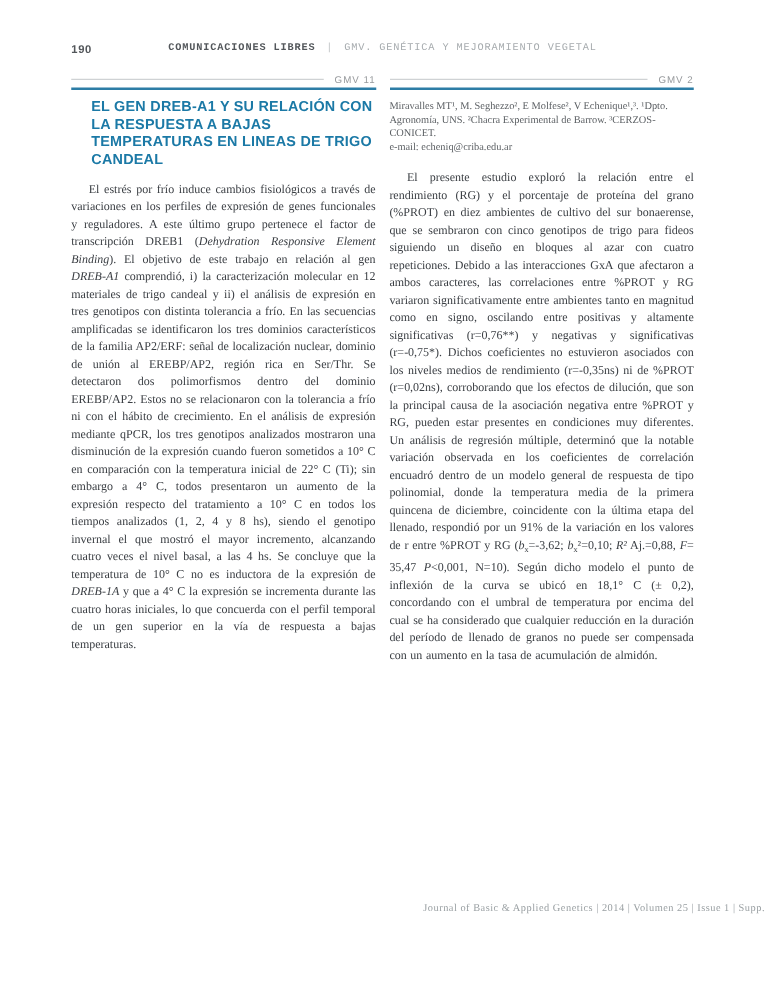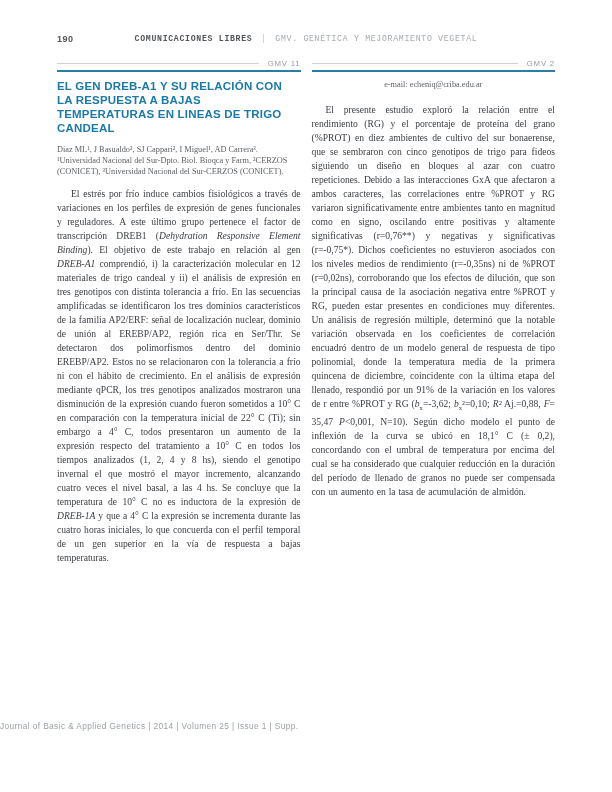--- a/index.html
+++ b/index.html
@@ -63,57 +63,56 @@
     color: #96999c;
     letter-spacing: 0.8px;
     white-space: nowrap;
   }
   .accent-rule {
     border: none;
     border-top: 2px solid #2c7da6;
     margin: 2px 0 7px 0;
   }
   .abstract-title {
-    margin: 0 0 9px 0;
+    margin: 0 0 9px 16px;
     font-family: "Liberation Sans", sans-serif;
     font-size: 11.5px;
     font-weight: bold;
     line-height: 14px;
     color: #1b79a6;
     letter-spacing: 0.2px;
   }
   .authors {
     font-size: 8.3px;
     line-height: 11px;
     color: #5b5f63;
     text-align: left;
   }
   .email {
     font-size: 8.3px;
     line-height: 11px;
     color: #5b5f63;
     margin-bottom: 13px;
-    text-align: center;
   }
   .abstract-body {
     font-size: 9.6px;
     line-height: 14px;
     color: #3a3e43;
     text-align: justify;
     text-indent: 14px;
     word-spacing: 0.5px;
   }
   .seg-i { font-style: italic; }
   .seg-sub { vertical-align: sub; font-size: 0.68em; }
   
   .footer {
     position: absolute;
     bottom: 33px; left: 0; right: 0;
-    text-align: left;
-    font-family: Liberation Sans, sans-serif;
+    text-align: right;
+    font-family: Liberation Serif, serif;
     font-size: 8.3px;
     letter-spacing: 0.4px;
     color: #9aa0a3;
   }
 </style>
 </head>
 <body>
 
 <div class="page">
 
@@ -128,30 +127,30 @@
 
   <div class="columns">
 
     <div class="col">
       <div class="code-row">
         <div class="code-line"></div>
         <span class="code-label">GMV 11</span>
       </div>
       <hr class="accent-rule">
       <h2 class="abstract-title">EL GEN DREB-A1 Y SU RELACIÓN CON LA RESPUESTA A BAJAS TEMPERATURAS EN LINEAS DE TRIGO CANDEAL</h2>
-      <div class="authors">Diaz ML¹, J Basualdo², SJ Cappari², I Miguel¹, AD Carrera³. ¹Universidad Nacional del Sur-Dpto. Biol. Bioqca y Farm, ²CERZOS (CONICET), ³Universidad Nacional del Sur-CERZOS (CONICET).</div>
       <p class="abstract-body"><span>El estrés por frío induce cambios fisiológicos a través de variaciones en los perfiles de expresión de genes funcionales y reguladores. A este último grupo pertenece el factor de transcripción DREB1 (</span><span class="seg-i">Dehydration Responsive Element Binding</span><span>). El objetivo de este trabajo en relación al gen </span><span class="seg-i">DREB-A1</span><span> comprendió, i) la caracterización molecular en 12 materiales de trigo candeal y ii) el análisis de expresión en tres genotipos con distinta tolerancia a frío. En las secuencias amplificadas se identificaron los tres dominios característicos de la familia AP2/ERF: señal de localización nuclear, dominio de unión al EREBP/AP2, región rica en Ser/Thr. Se detectaron dos polimorfismos dentro del dominio EREBP/AP2. Estos no se relacionaron con la tolerancia a frío ni con el hábito de crecimiento. En el análisis de expresión mediante qPCR, los tres genotipos analizados mostraron una disminución de la expresión cuando fueron sometidos a 10° C en comparación con la temperatura inicial de 22° C (Ti); sin embargo a 4° C, todos presentaron un aumento de la expresión respecto del tratamiento a 10° C en todos los tiempos analizados (1, 2, 4 y 8 hs), siendo el genotipo invernal el que mostró el mayor incremento, alcanzando cuatro veces el nivel basal, a las 4 hs. Se concluye que la temperatura de 10° C no es inductora de la expresión de </span><span class="seg-i">DREB-1A</span><span> y que a 4° C la expresión se incrementa durante las cuatro horas iniciales, lo que concuerda con el perfil temporal de un gen superior en la vía de respuesta a bajas temperaturas.</span></p>
     </div>
 
     <div class="col">
       <div class="code-row">
         <div class="code-line"></div>
         <span class="code-label">GMV 2</span>
       </div>
       <hr class="accent-rule">
+      <div class="authors">Miravalles MT¹, M. Seghezzo², E Molfese², V Echenique¹,³. ¹Dpto. Agronomía, UNS. ²Chacra Experimental de Barrow. ³CERZOS-CONICET.</div>
       <div class="email">e-mail: echeniq@criba.edu.ar</div>
       <p class="abstract-body"><span>El presente estudio exploró la relación entre el rendimiento (RG) y el porcentaje de proteína del grano (%PROT) en diez ambientes de cultivo del sur bonaerense, que se sembraron con cinco genotipos de trigo para fideos siguiendo un diseño en bloques al azar con cuatro repeticiones. Debido a las interacciones GxA que afectaron a ambos caracteres, las correlaciones entre %PROT y RG variaron significativamente entre ambientes tanto en magnitud como en signo, oscilando entre positivas y altamente significativas (r=0,76**) y negativas y significativas (r=-0,75*). Dichos coeficientes no estuvieron asociados con los niveles medios de rendimiento (r=-0,35ns) ni de %PROT (r=0,02ns), corroborando que los efectos de dilución, que son la principal causa de la asociación negativa entre %PROT y RG, pueden estar presentes en condiciones muy diferentes. Un análisis de regresión múltiple, determinó que la notable variación observada en los coeficientes de correlación encuadró dentro de un modelo general de respuesta de tipo polinomial, donde la temperatura media de la primera quincena de diciembre, coincidente con la última etapa del llenado, respondió por un 91% de la variación en los valores de r entre %PROT y RG (</span><span class="seg-i">b</span><span class="seg-sub">x</span><span>=-3,62; </span><span class="seg-i">b</span><span class="seg-sub">x</span><span>²=0,10; </span><span class="seg-i">R²</span><span> Aj.=0,88, </span><span class="seg-i">F</span><span>= 35,47 </span><span class="seg-i">P</span><span>&lt;0,001, N=10). Según dicho modelo el punto de inflexión de la curva se ubicó en 18,1° C (± 0,2), concordando con el umbral de temperatura por encima del cual se ha considerado que cualquier reducción en la duración del período de llenado de granos no puede ser compensada con un aumento en la tasa de acumulación de almidón.</span></p>
     </div>
 
   </div>
 
   <div class="footer">Journal of Basic &amp; Applied Genetics | 2014 | Volumen 25 | Issue 1 | Supp.</div>
 
 </div>
 

